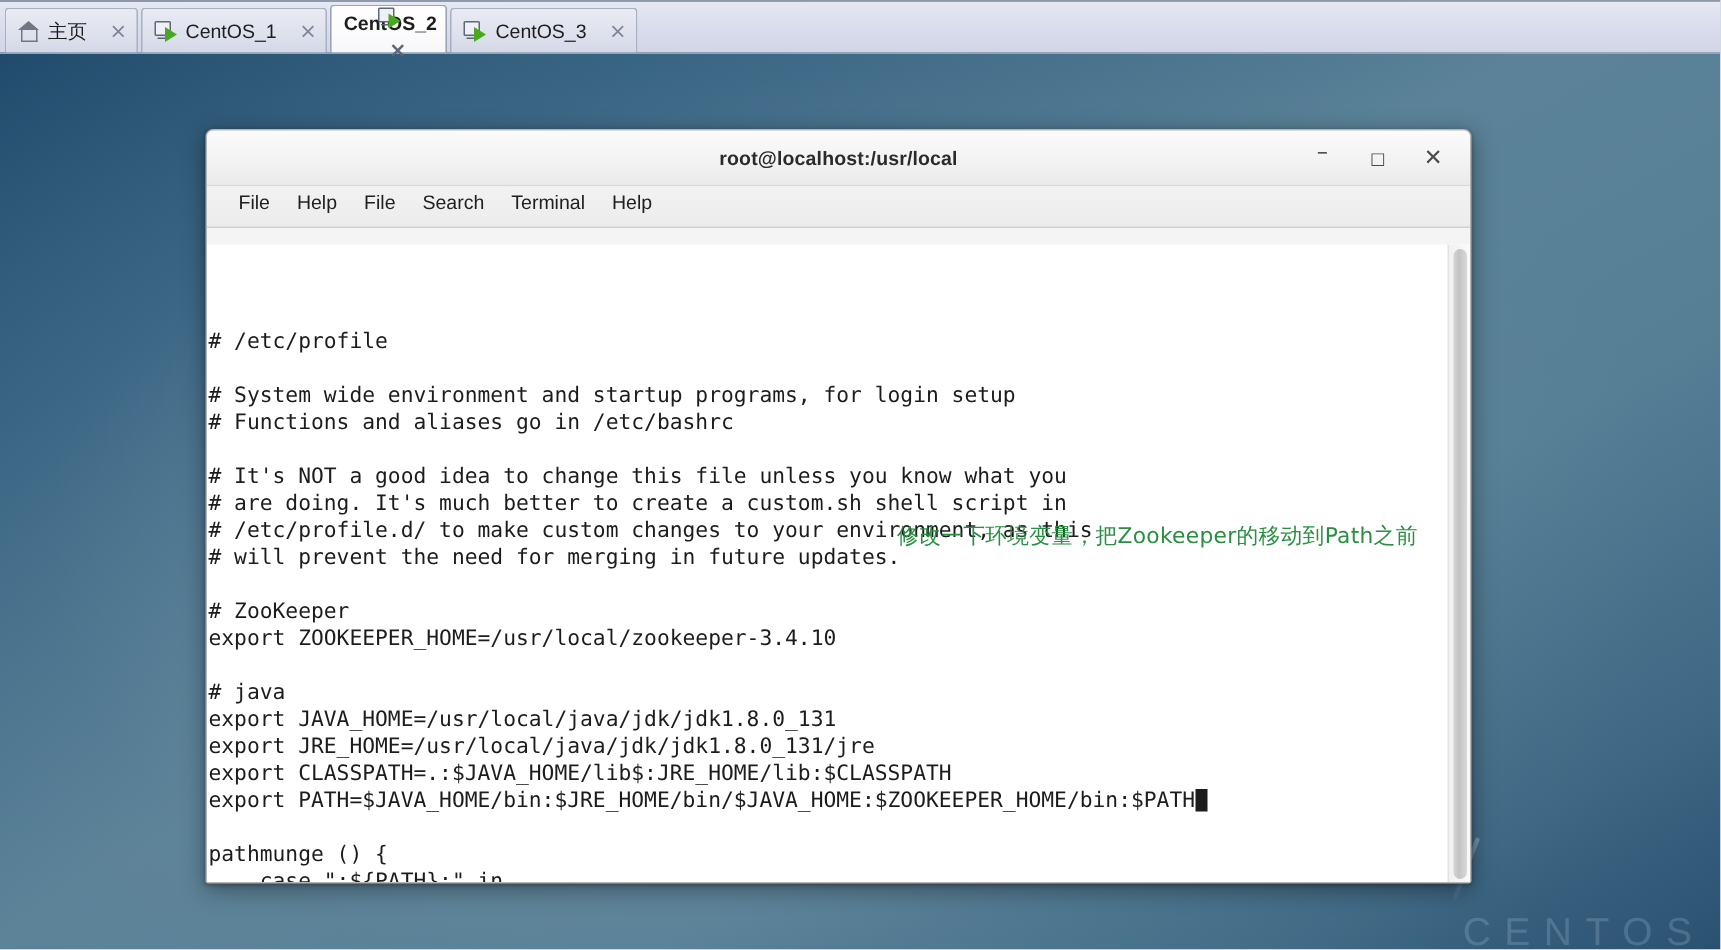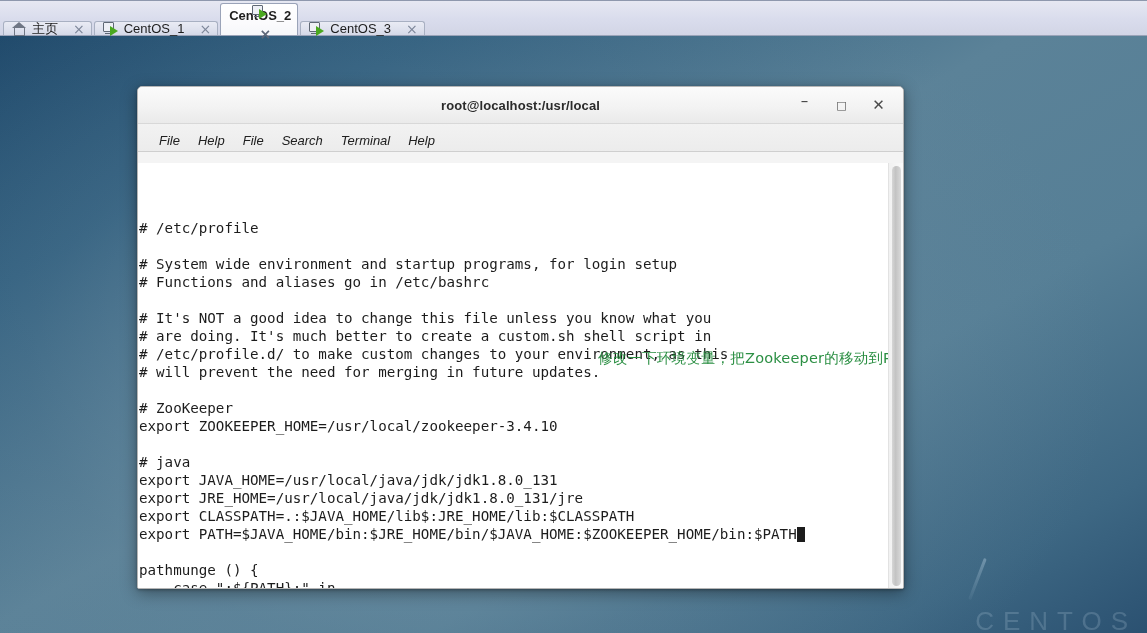--- a/index.html
+++ b/index.html
@@ -53,21 +53,21 @@
     height: 36px;
     background: linear-gradient(to bottom, #e6e8f2 0%, #dadded 50%, #d2d5e6 100%);
     border-bottom: 1px solid #9aa3b8;
     border-top: 1px solid #8e98ad;
     display: flex;
     align-items: flex-end;
     padding-left: 3px;
   }
   .tab {
     position: relative;
-    height: 14px;
+    height: 30px;
     display: flex;
     align-items: center;
     gap: 5px;
     padding: 0 6px 0 8px;
     margin-right: 2px;
     border: 1px solid #a8b0c2;
     border-bottom: none;
     border-radius: 3px 3px 0 0;
     background: linear-gradient(to bottom, #e9ebf4 0%, #dfe2ee 55%, #d4d8e7 100%);
     font-size: 13px;
@@ -129,21 +129,21 @@
     border-top: 5px solid transparent;
     border-bottom: 5px solid transparent;
     border-left: 8px solid #4aa81f;
   }
 
   
   #terminal-window {
     position: absolute;
     left: 137px;
     top: 86px;
-    width: 767px;
+    width: 844px;
     height: 503px;
     background: #f4f4f4;
     border: 1px solid #b5b5b5;
     border-radius: 5px 5px 2px 2px;
     box-shadow: 0 4px 16px rgba(0,0,0,0.38), 0 1px 3px rgba(0,0,0,0.3);
     display: flex;
     flex-direction: column;
     overflow: hidden;
   }
 
@@ -184,25 +184,24 @@
   }
   #btn-min { font-size: 15px; padding-bottom: 8px; }
   #btn-max { font-size: 11px; }
   #btn-close { font-size: 15px; }
 
   #menubar {
     height: 28px;
     background: linear-gradient(to bottom, #f2f2f2 0%, #ececec 100%);
     border-bottom: 1px solid #cfcfcf;
     display: flex;
-    align-items: flex-end;
+    align-items: flex-start;
     padding-left: 12px;
     gap: 0px;
     flex: 0 0 auto;
-    font-style: italic;
   }
   .menu-item {
     font-size: 13px;
     color: #202020;
     padding: 3px 9px;
     cursor: default;
     border-radius: 2px;
   }
 
   #terminal-body {

